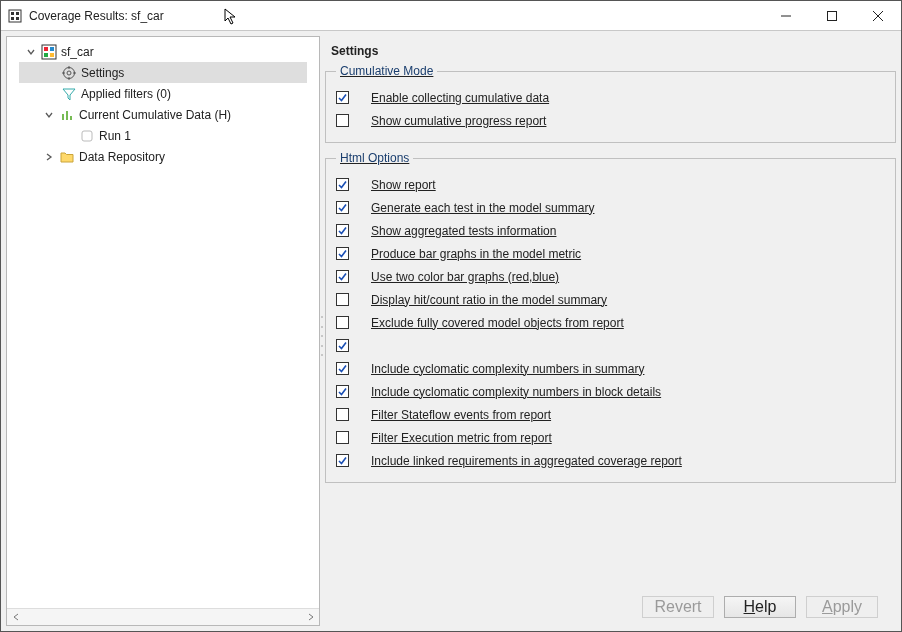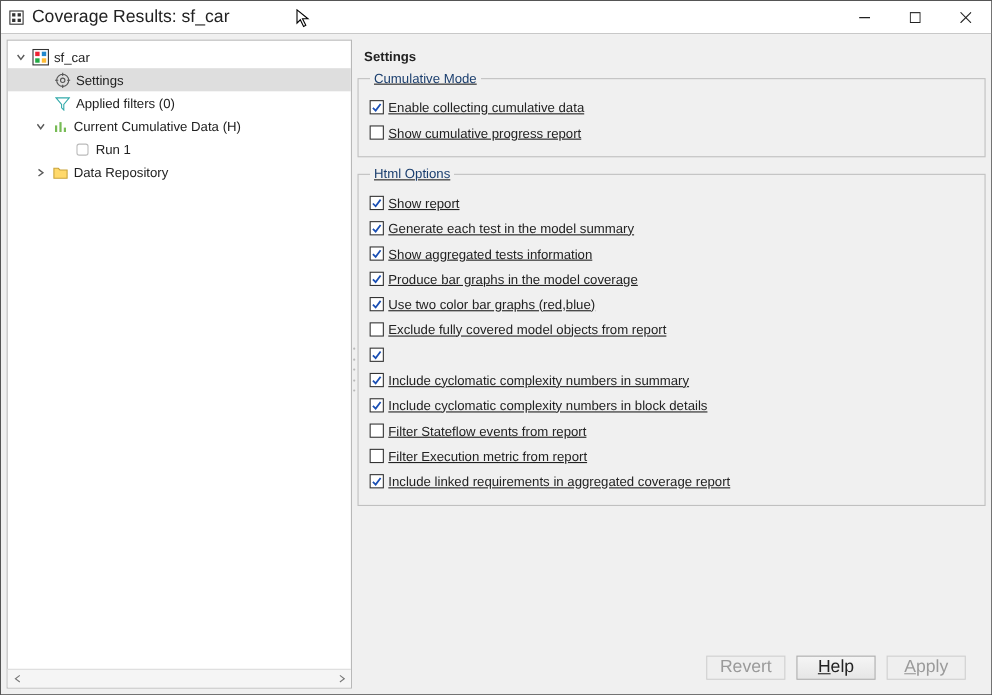--- a/index.html
+++ b/index.html
@@ -1,44 +1,44 @@
 <!DOCTYPE html>
 <html><head>
 <meta charset="utf-8">
 <style>
   * { box-sizing: border-box; }
   html, body { margin:0; padding:0; font-family: "Segoe UI", Tahoma, sans-serif; font-size:12px; color:#222; background:#fff; }
   .window { width:902px; height:632px; border:1px solid #555; display:flex; flex-direction:column; background:#fff; position:relative;}
   .titlebar { height:30px; border-bottom:1px solid #c8c8c8; display:flex; align-items:center; padding:0 0 0 6px; background:#fff;}
   .titlebar .app-icon { width:16px; height:16px; margin-right:6px; display:flex; align-items:center; justify-content:center;}
-  .titlebar .title { flex:0 0 auto; font-size:16px; }
+  .titlebar .title { flex:0 0 auto; font-size:12px; }
   .titlebar .cursor { margin-left:60px; width:16px; height:16px;}
   .titlebar .spacer { flex:1;}
   .winbtn { width:46px; height:30px; display:flex; align-items:center; justify-content:center; }
   .winbtn svg{stroke:#222;}
   .body { flex:1; display:flex; min-height:0; background:#f0f0f0; padding:5px 5px 5px 5px; gap:5px;}
   .left-pane { width:314px; background:#fff; border:1px solid #b8b8b8; display:flex; flex-direction:column; position:relative;}
-  .tree { flex:1; overflow:auto; padding:4px 0;}
+  .tree { flex:1; overflow:auto; padding:4px 12px;}
   .tree-row { display:flex; align-items:center; height:21px; padding-left:4px; white-space:nowrap;}
   .tree-row.selected { background:#dedede;}
   .tree-row .toggle { width:16px; height:16px; display:flex; align-items:center; justify-content:center; flex:0 0 16px;}
   .tree-row .toggle svg{stroke:#5a5a5a;}
   .tree-row .icon { width:16px; height:16px; margin:0 4px 0 2px; display:flex; align-items:center; justify-content:center; flex:0 0 16px;}
   .tree-row .label {}
   .indent-0{padding-left:4px;}
   .indent-1{padding-left:22px;}
   .indent-2{padding-left:40px;}
   .hscroll { height:17px; border-top:1px solid #ddd; display:flex; align-items:center; background:#f5f5f5;}
   .hscroll .arrow{width:17px;height:17px;display:flex;align-items:center;justify-content:center;}
   .hscroll .track{flex:1;}
   .heading { font-weight:bold; font-size:12px; padding:8px 4px 6px 6px;}
   .content { flex:1; display:flex; flex-direction:column; gap:8px;}
   fieldset{ border:1px solid #c0c0c0; margin:0; padding:8px 10px 10px 10px;text-decoration:underline; }
   legend{ color:#1a3e6e; font-size:12px; padding:0 4px;}
-  .check-row{ display:flex; align-items:center; height:23px; gap:4px;}
+  .check-row{ display:flex; align-items:center; height:23px; gap:22px;}
   .checkbox{ width:13px; height:13px; border:1px solid #333; background:#fff; display:flex; align-items:center; justify-content:center; flex:0 0 13px;}
   .checkbox svg{display:none;}
   .checkbox.checked svg{display:block;}
   .grip{ position:absolute; left:-4px; top:280px; width:4px; height:40px; display:flex; flex-direction:column; justify-content:space-between; opacity:.35;}
   .grip span{width:2px;height:2px;background:#555;border-radius:50%;}
   .button-bar { display:flex; justify-content:flex-end; gap:10px; padding:6px 18px 8px 0;}
   .btn { min-width:72px; height:22px; border:1px solid #adadad; background:linear-gradient(#f5f5f5,#e6e6e6); display:flex; align-items:center; justify-content:center; font-size:16px;}
   .btn.disabled{ color:#9a9a9a; border-color:#cfcfcf; background:#efefef;}
   .btn .ul{text-decoration:underline;}
   .rp-wrap{position:relative; flex:1; display:flex; flex-direction:column;}
@@ -229,29 +229,33 @@
                 </svg>
               </span>
               <span>Show aggregated tests information</span>
             </div>
           <div class="check-row">
               <span class="checkbox checked">
                 <svg width="11" height="11" viewBox="0 0 11 11">
                   <polyline points="2,6 4.5,8.5 9,2.5" fill="none" stroke="#1a4fb4" stroke-width="1.6"></polyline>
                 </svg>
               </span>
-              <span>Produce bar graphs in the model coverage</span>
+              <span>Produce bar graphs in the model metric</span>
             </div>
           <div class="check-row">
               <span class="checkbox checked">
                 <svg width="11" height="11" viewBox="0 0 11 11">
                   <polyline points="2,6 4.5,8.5 9,2.5" fill="none" stroke="#1a4fb4" stroke-width="1.6"></polyline>
                 </svg>
               </span>
               <span>Use two color bar graphs (red,blue)</span>
+            </div>
+          <div class="check-row">
+              <span class="checkbox"></span>
+              <span>Display hit/count ratio in the model summary</span>
             </div>
           <div class="check-row">
               <span class="checkbox"></span>
               <span>Exclude fully covered model objects from report</span>
             </div>
           <div class="check-row">
               <span class="checkbox checked">
                 <svg width="11" height="11" viewBox="0 0 11 11">
                   <polyline points="2,6 4.5,8.5 9,2.5" fill="none" stroke="#1a4fb4" stroke-width="1.6"></polyline>
                 </svg>

